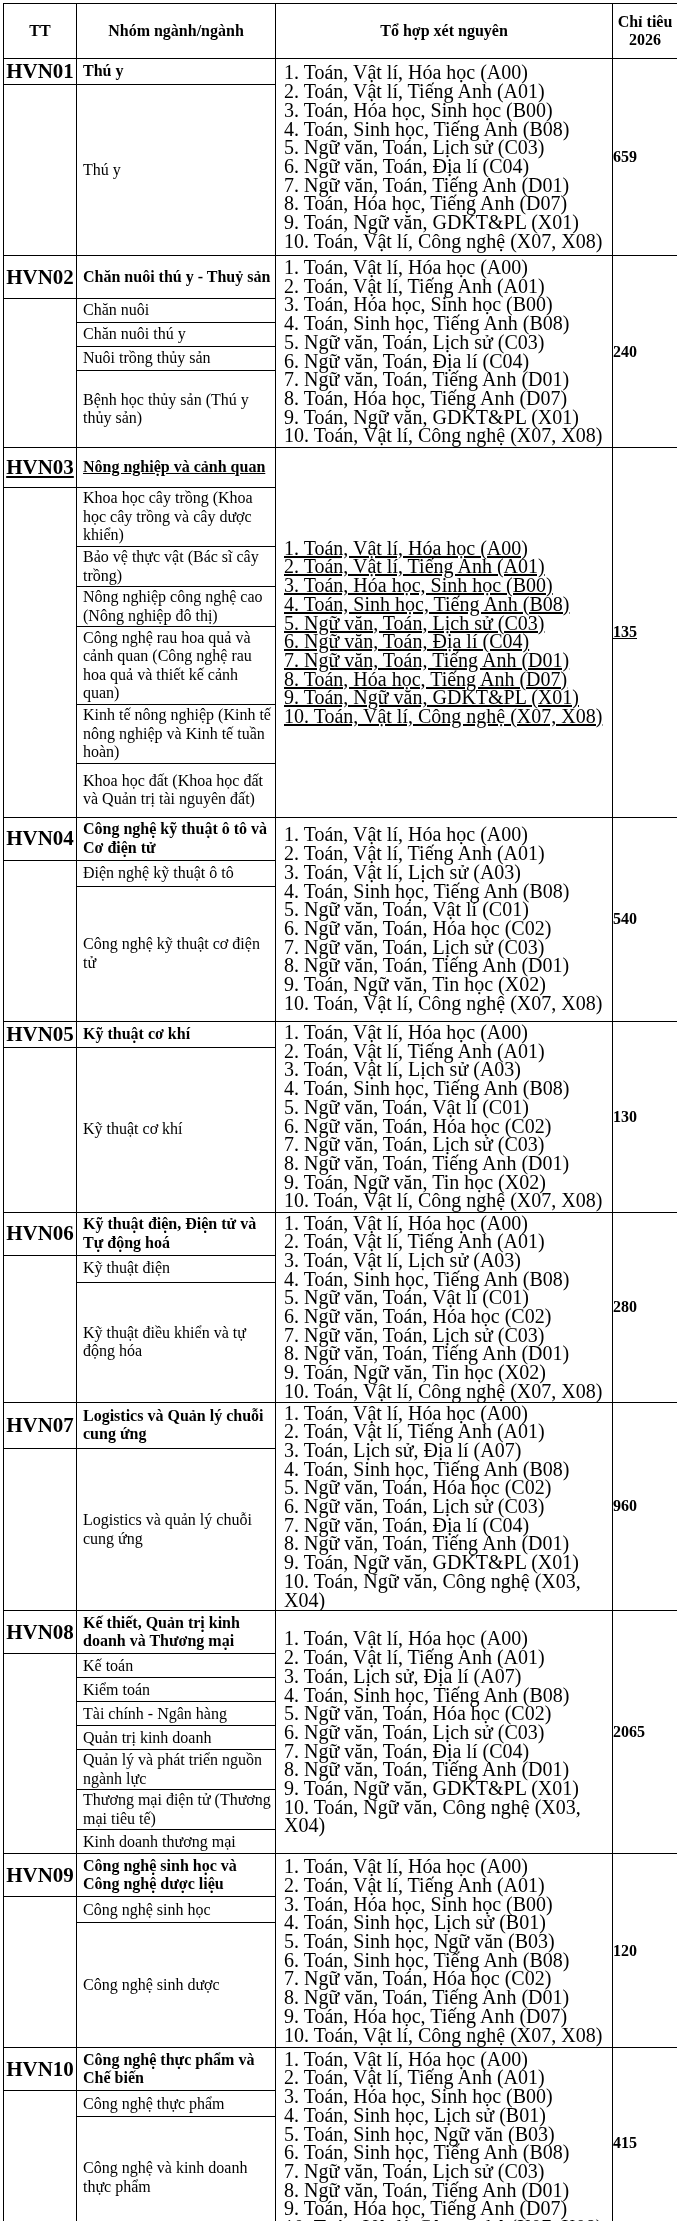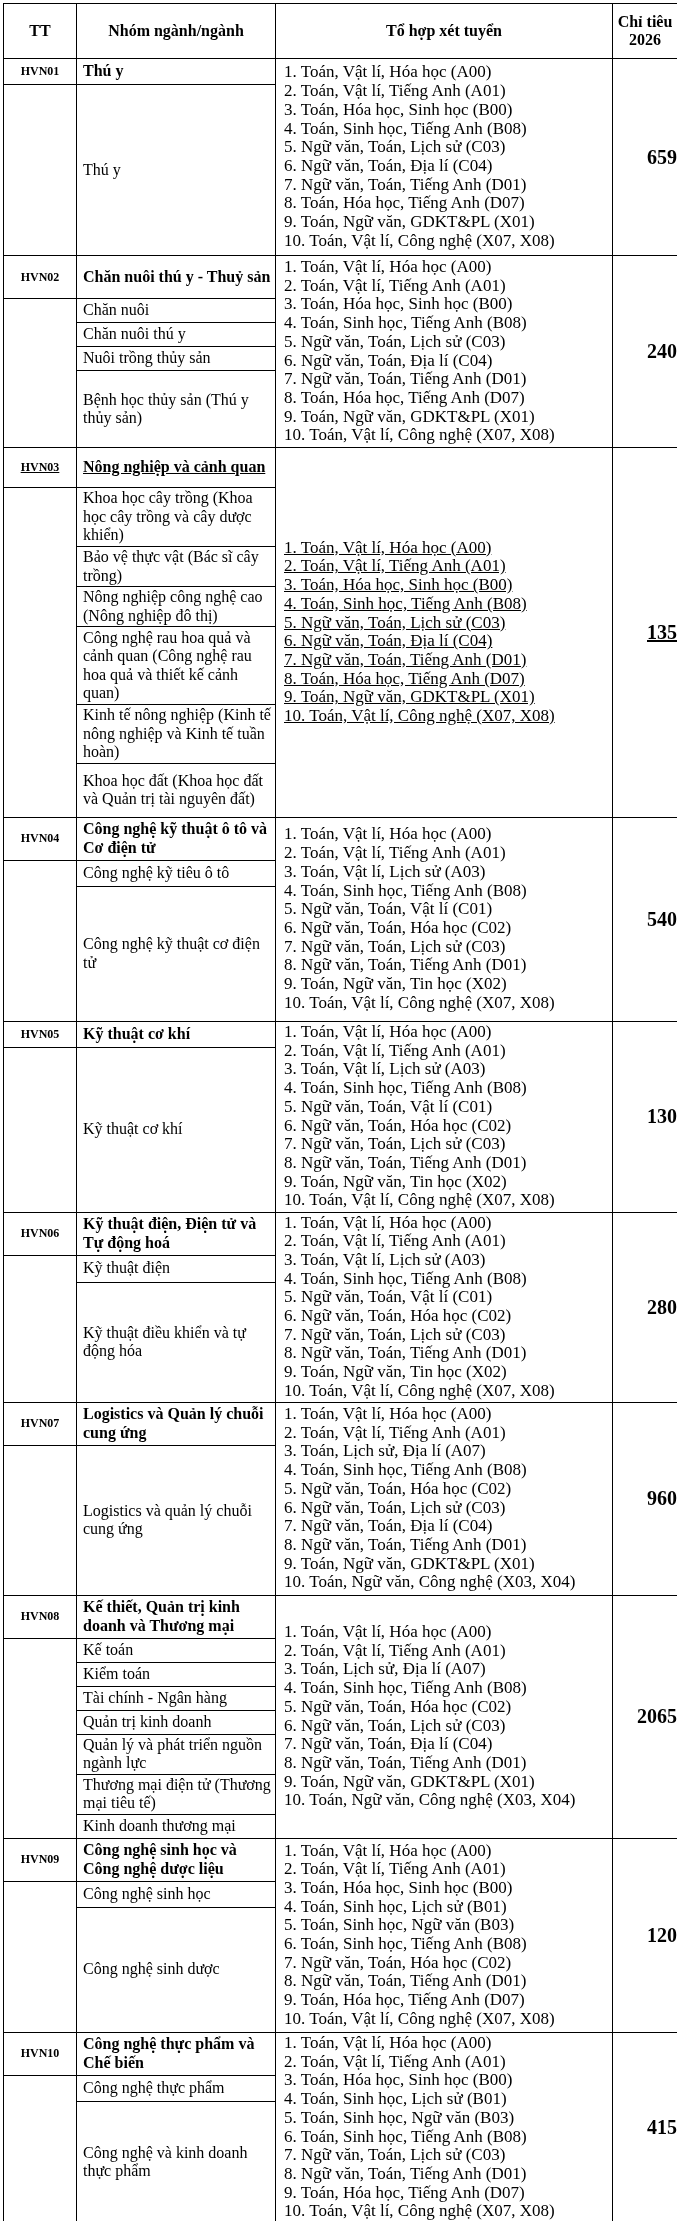--- a/index.html
+++ b/index.html
@@ -25,59 +25,59 @@
   .adm th {
     font-weight: bold;
     text-align: center;
     font-size: 16px;
     line-height: 18px;
     padding: 1px 2px;
   }
   td.c-tt {
     text-align: center;
     font-weight: bold;
-    font-size: 12px;
+    font-size: 21px;
   }
   td.c-name {
     font-weight: bold;
     font-size: 16px;
     line-height: 18.5px;
     padding: 1px 4px 1px 6px;
   }
   td.c-major {
     font-size: 16px;
     line-height: 18.5px;
     padding: 1px 4px 1px 6px;
   }
   td.c-combos {
-    font-size: 17px;
+    font-size: 20px;
     line-height: 18.7px;
     padding: 1px 4px 1px 8px;
   }
   td.c-quota {
-    text-align: right;
+    text-align: left;
     font-weight: bold;
-    font-size: 20px;
+    font-size: 16px;
   }
 </style>
 </head>
 <body>
 
 <table class="adm">
   <colgroup>
     <col style="width:73px">
     <col style="width:199px">
     <col style="width:337px">
     <col style="width:65px">
   </colgroup>
   <thead>
     <tr>
       <th>TT</th>
       <th>Nhóm ngành/ngành</th>
-      <th>Tổ hợp xét tuyển</th>
+      <th>Tổ hợp xét nguyên</th>
       <th>Chỉ tiêu 2026</th>
     </tr>
   </thead>
   <tbody>
       <tr style="height: 26px;">
         <td class="c-tt">HVN01</td>
         <td class="c-name">Thú y</td>
         <td class="c-combos" rowspan="2">
           <div>1. Toán, Vật lí, Hóa học (A00)</div>
           <div>2. Toán, Vật lí, Tiếng Anh (A01)</div>
@@ -174,21 +174,21 @@
           <div>6. Ngữ văn, Toán, Hóa học (C02)</div>
           <div>7. Ngữ văn, Toán, Lịch sử (C03)</div>
           <div>8. Ngữ văn, Toán, Tiếng Anh (D01)</div>
           <div>9. Toán, Ngữ văn, Tin học (X02)</div>
           <div>10. Toán, Vật lí, Công nghệ (X07, X08)</div>
         </td>
         <td class="c-quota" rowspan="3">540</td>
       </tr>
       <tr style="height: 26px;">
         <td class="c-tt" rowspan="2"></td>
-        <td class="c-major">Công nghệ kỹ tiêu ô tô</td>
+        <td class="c-major">Điện nghệ kỹ thuật ô tô</td>
       </tr>
       <tr style="height: 135px;">
         <td class="c-major">Công nghệ kỹ thuật cơ điện tử</td>
       </tr>
       <tr style="height: 26px;">
         <td class="c-tt">HVN05</td>
         <td class="c-name">Kỹ thuật cơ khí</td>
         <td class="c-combos" rowspan="2">
           <div>1. Toán, Vật lí, Hóa học (A00)</div>
           <div>2. Toán, Vật lí, Tiếng Anh (A01)</div>

